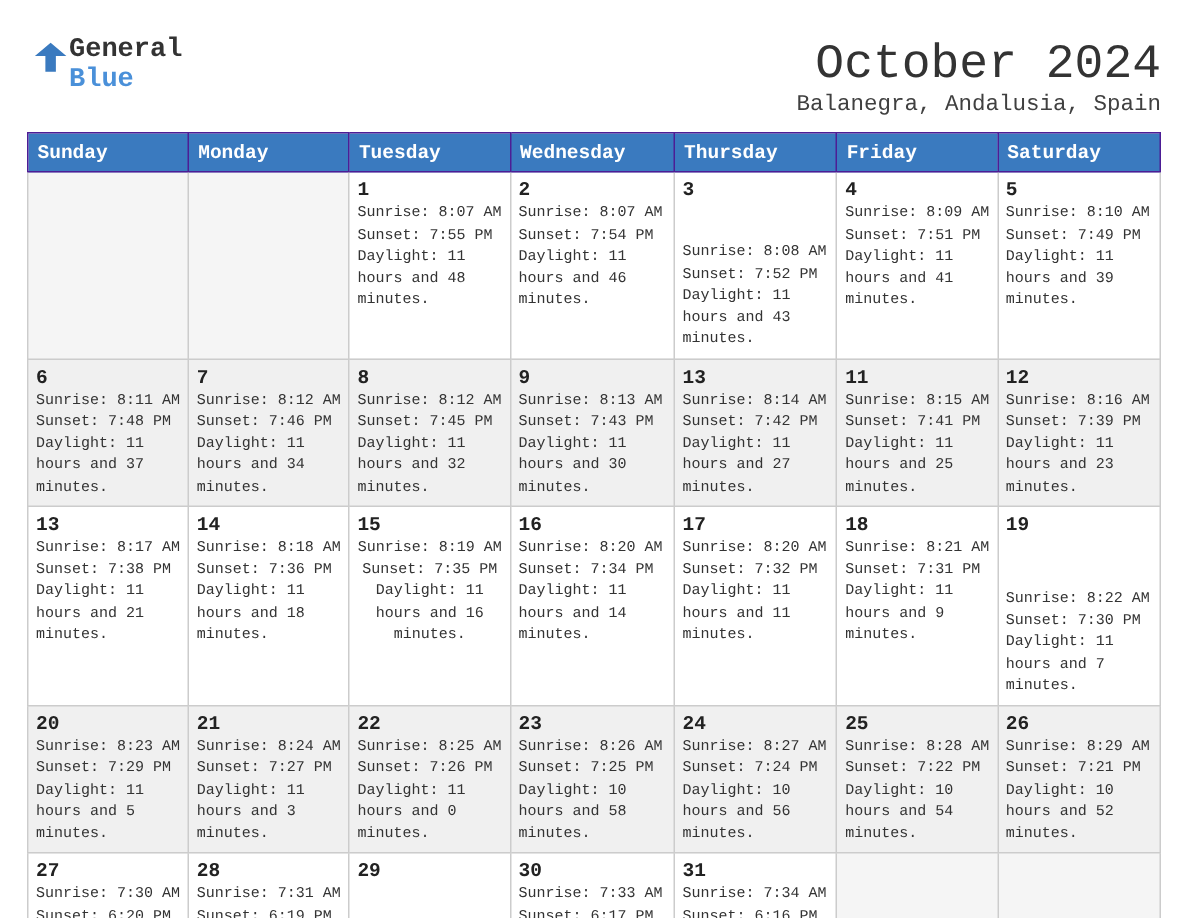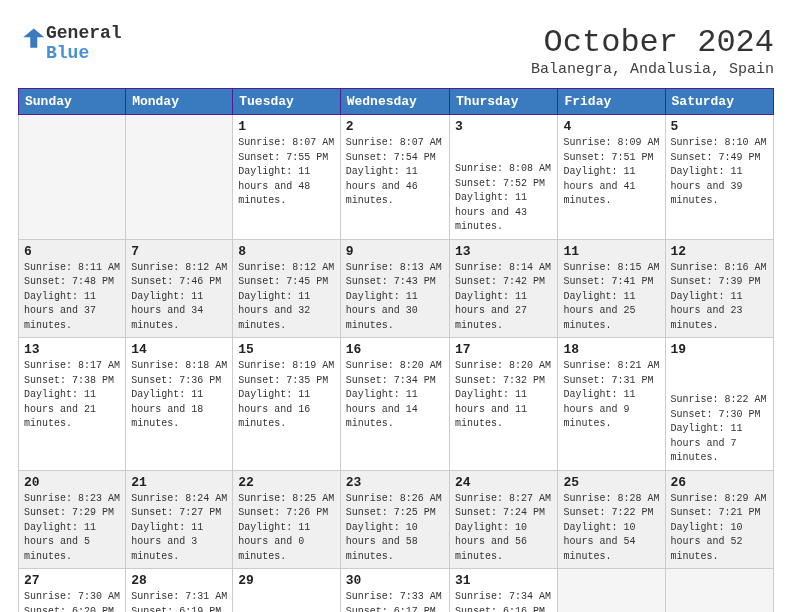--- a/index.html
+++ b/index.html
@@ -215,21 +215,21 @@
 Daylight: 11 hours and 21 minutes.</div>
           </td>
           <td>
             <div class="day-num">14</div>
             <div class="day-info" style="white-space: pre-line;">Sunrise: 8:18 AM
 Sunset: 7:36 PM
 Daylight: 11 hours and 18 minutes.</div>
           </td>
           <td>
             <div class="day-num">15</div>
-            <div class="day-info" style="white-space: pre-line;">Sunrise: 8:19 AM
+            <div class="day-info" style="white-space: pre-line; text-align: center;">Sunrise: 8:19 AM
 Sunset: 7:35 PM
 Daylight: 11 hours and 16 minutes.</div>
           </td>
           <td>
             <div class="day-num">16</div>
             <div class="day-info" style="white-space: pre-line;">Sunrise: 8:20 AM
 Sunset: 7:34 PM
 Daylight: 11 hours and 14 minutes.</div>
           </td>
           <td>

